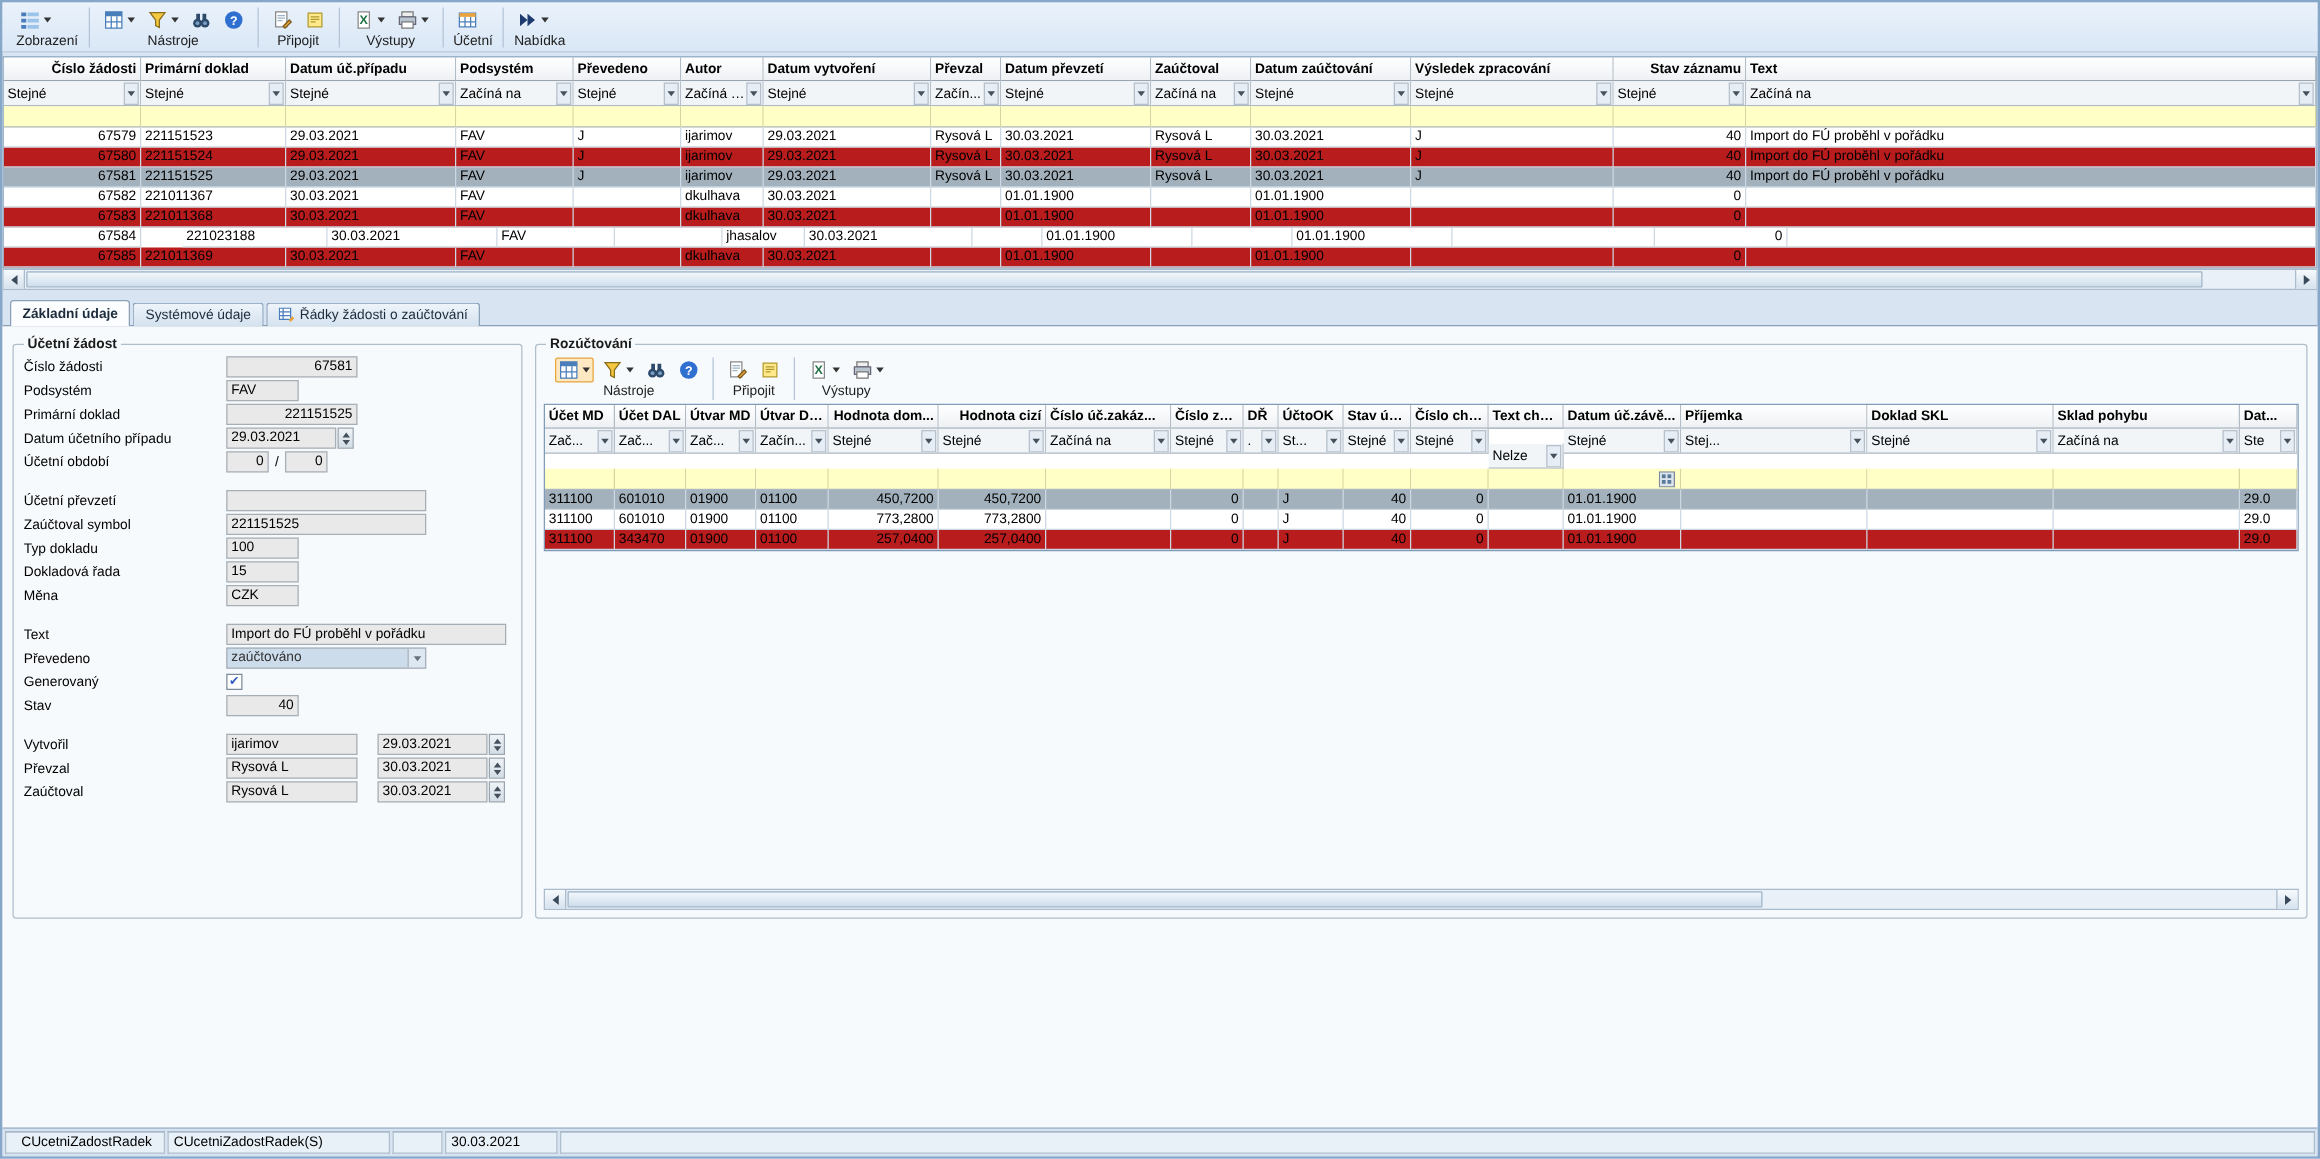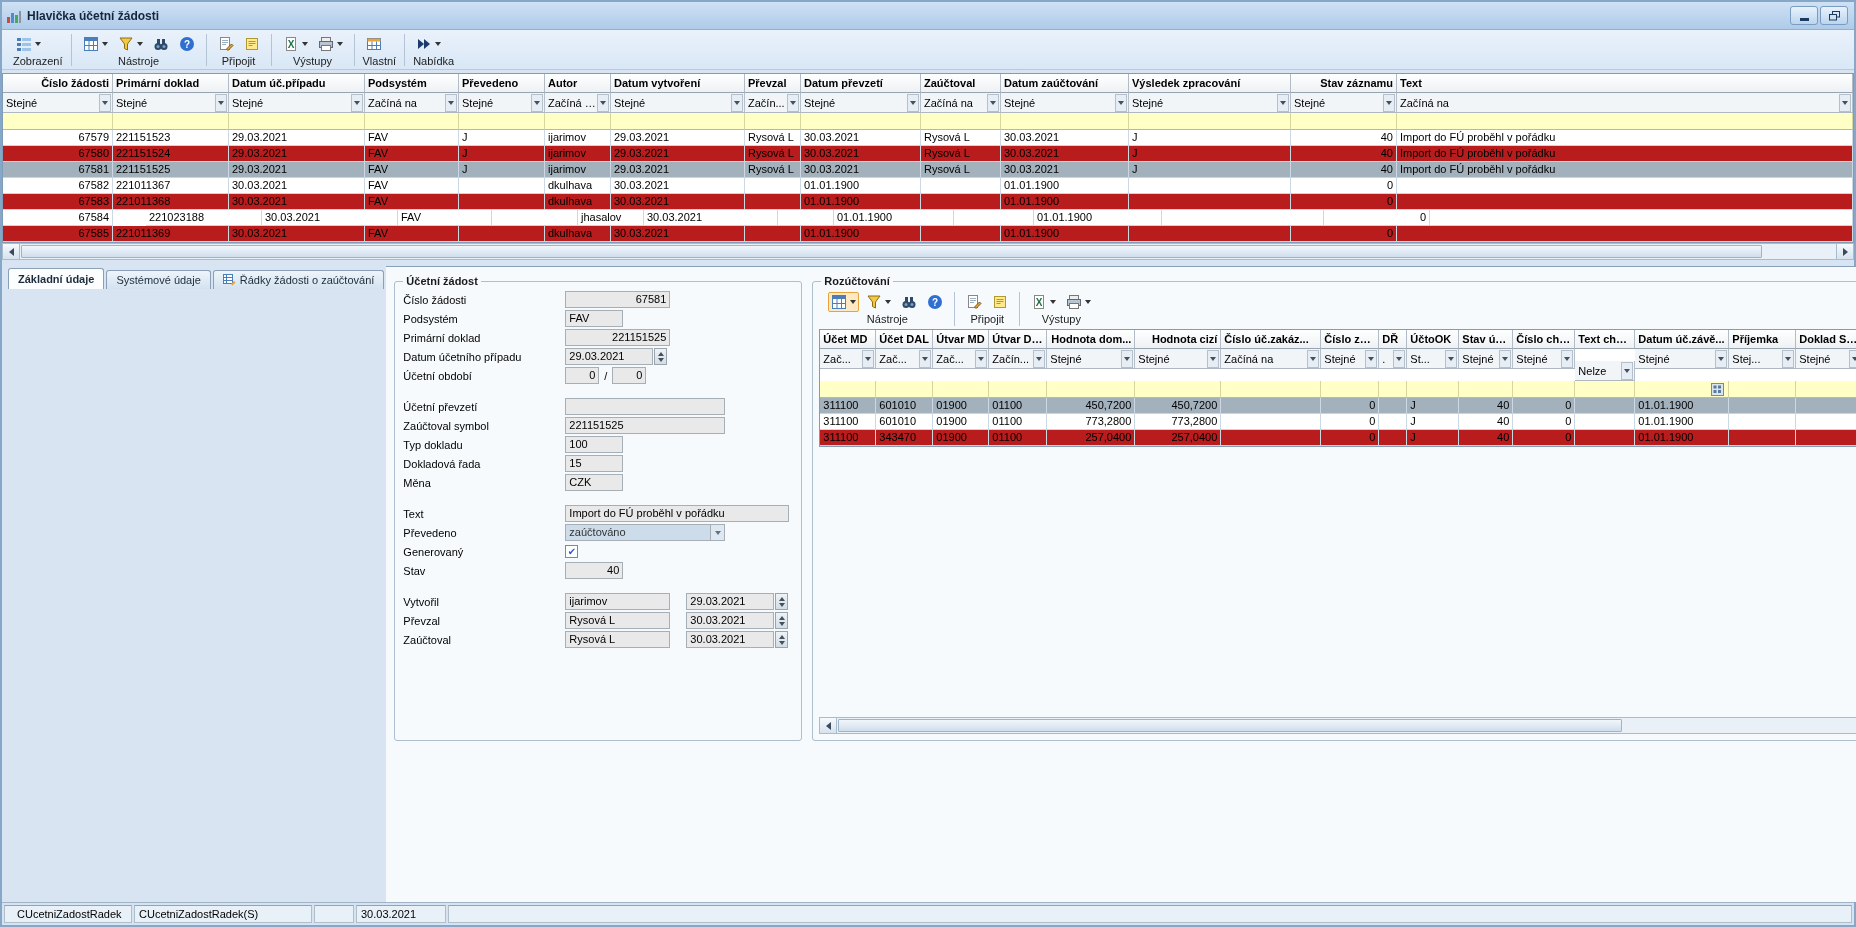--- a/index.html
+++ b/index.html
@@ -49,21 +49,21 @@
   
   .hscroll { height:17px; background:#e9f0f7; border:1px solid #aabccc; display:flex; align-items:stretch; flex:0 0 auto; }
   .sb-btn { width:17px; flex:0 0 auto; background:linear-gradient(#f6fafd,#d6e2ee); border-right:1px solid #aabccc; display:flex; align-items:center; justify-content:center; }
   .sb-btn.right { border-right:none; border-left:1px solid #aabccc; }
   .tri-l { width:0; height:0; border-top:4px solid transparent; border-bottom:4px solid transparent; border-right:5px solid #3a4a5a; }
   .tri-r { width:0; height:0; border-top:4px solid transparent; border-bottom:4px solid transparent; border-left:5px solid #3a4a5a; }
   .sb-track { flex:1; position:relative; margin:1px; }
   .sb-thumb { display:block; height:100%; background:linear-gradient(#f2f7fb,#cfdeec); border:1px solid #9fb4c8; border-radius:1px; }
 
   
-  .lower { flex:1; display:flex; flex-direction:row; margin-top:6px; min-height:0; }
+  .lower { flex:1; display:flex; flex-direction:column; margin-top:6px; min-height:0; }
   .tabs { display:flex; align-items:flex-end; height:22px; padding-left:6px; flex:0 0 auto; }
   .tab { display:flex; align-items:center; gap:4px; font-size:11px; height:19px; padding:0 9px; background:linear-gradient(#eef4fa,#d4e2f0); border:1px solid #8aa0b8; border-bottom:none; border-radius:3px 3px 0 0; margin-right:2px; color:#1c2c3c; position:relative; top:1px; }
   .tab.active { background:#fcfdfe; font-weight:bold; height:21px; z-index:2; }
   .tab-ic { display:inline-flex; }
   .tab-content { flex:1; background:#f7fafc; border-top:1px solid #8aa0b8; padding:8px 8px 0; display:flex; gap:10px; align-items:flex-start; min-height:0; }
 
   fieldset.group { border:1px solid #aebecb; border-radius:3px; padding:2px 6px 6px; height:466px; background:transparent; }
   fieldset.group legend { font-size:11px; font-weight:bold; color:#1a1a1a; padding:0 3px; margin-left:2px; }
   .group.left { width:408px; flex:0 0 auto; }
   .group.right { flex:1; display:flex; flex-direction:column; min-width:0; }
@@ -89,42 +89,20 @@
 
   
   .statusbar { flex:0 0 auto; height:23px; background:#d7e3f0; border-top:1px solid #9fb4c8; display:flex; align-items:stretch; padding:2px; gap:2px; }
   .sb-cell { border:1px solid #aebecb; border-top-color:#8ea4b8; background:#e9f1f8; line-height:16px; padding:0 4px; overflow:hidden; white-space:nowrap; }
 </style>
 </head>
 <body>
 
 <div class="window">
 
-  <div class="titlebar">
-    <span class="app-icon">
-        <svg width="16" height="16">
-          <rect x="1" y="9" width="3" height="6" fill="#d04a3a"></rect>
-          <rect x="5" y="5" width="3" height="10" fill="#4a8ed0"></rect>
-          <rect x="9" y="7" width="3" height="8" fill="#48a860"></rect>
-          <rect x="13" y="3" width="2" height="12" fill="#8a94a0"></rect>
-        </svg>
-      </span>
-    <span class="title">Hlavička účetní žádosti</span>
-    <span class="win-buttons">
-      <span class="win-btn">
-          <span class="glyph-min"></span>
-        </span>
-      <span class="win-btn">
-          <svg width="11" height="10">
-            <rect x="3.5" y="0.5" width="7" height="5.5" fill="none" stroke="#1d3a5f"></rect>
-            <rect x="0.5" y="3.5" width="7" height="5.5" fill="#cfe0f0" stroke="#1d3a5f"></rect>
-          </svg>
-        </span>
-    </span>
-  </div>
 
   <div class="toolbar" id="main-toolbar">
       <div class="tb-group">
         <div class="tb-icons">
           <span class="tb-btn">
             <span class="tb-ic">
               <svg width="16" height="16">
                 <rect x="1" y="2" width="4" height="3" fill="#4a7ebb"></rect>
                 <rect x="6" y="2" width="9" height="3" fill="#9cc3e8"></rect>
                 <rect x="1" y="7" width="4" height="3" fill="#4a7ebb"></rect>
@@ -244,21 +222,21 @@
               <svg width="16" height="16">
                 <rect x="1.5" y="2.5" width="13" height="11" fill="#fff" stroke="#4a7ebb"></rect>
                 <rect x="1.5" y="2.5" width="13" height="3" fill="#e8a33d"></rect>
                 <line x1="6" y1="5.5" x2="6" y2="13.5" stroke="#4a7ebb"></line>
                 <line x1="10.5" y1="5.5" x2="10.5" y2="13.5" stroke="#4a7ebb"></line>
                 <line x1="1.5" y1="9.5" x2="14.5" y2="9.5" stroke="#4a7ebb"></line>
               </svg>
             </span>
           </span>
         </div>
-        <div class="tb-label">Vlastní</div>
+        <div class="tb-label">Účetní</div>
       </div>
       <div class="tb-sep"></div>
       <div class="tb-group">
         <div class="tb-icons">
           <span class="tb-btn">
             <span class="tb-ic">
               <svg width="16" height="16">
                 <polygon points="2,3 8,8 2,13" fill="#1d3a6e"></polygon>
                 <polygon points="8,3 14,8 8,13" fill="#1d3a6e"></polygon>
               </svg>

